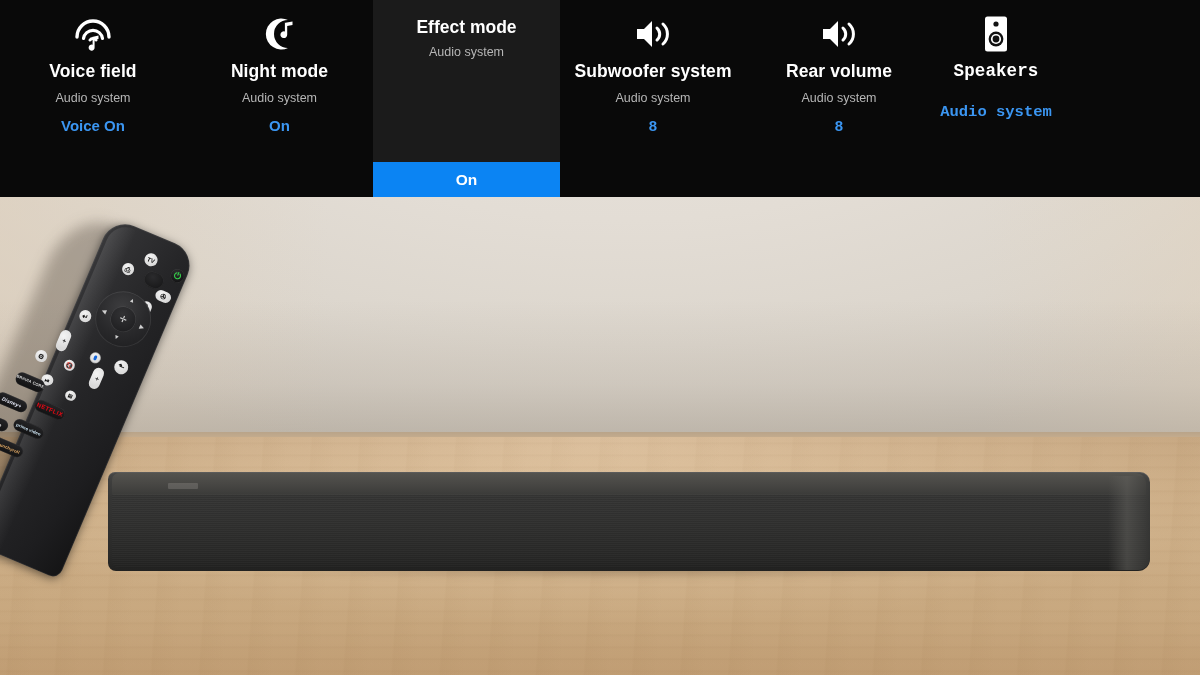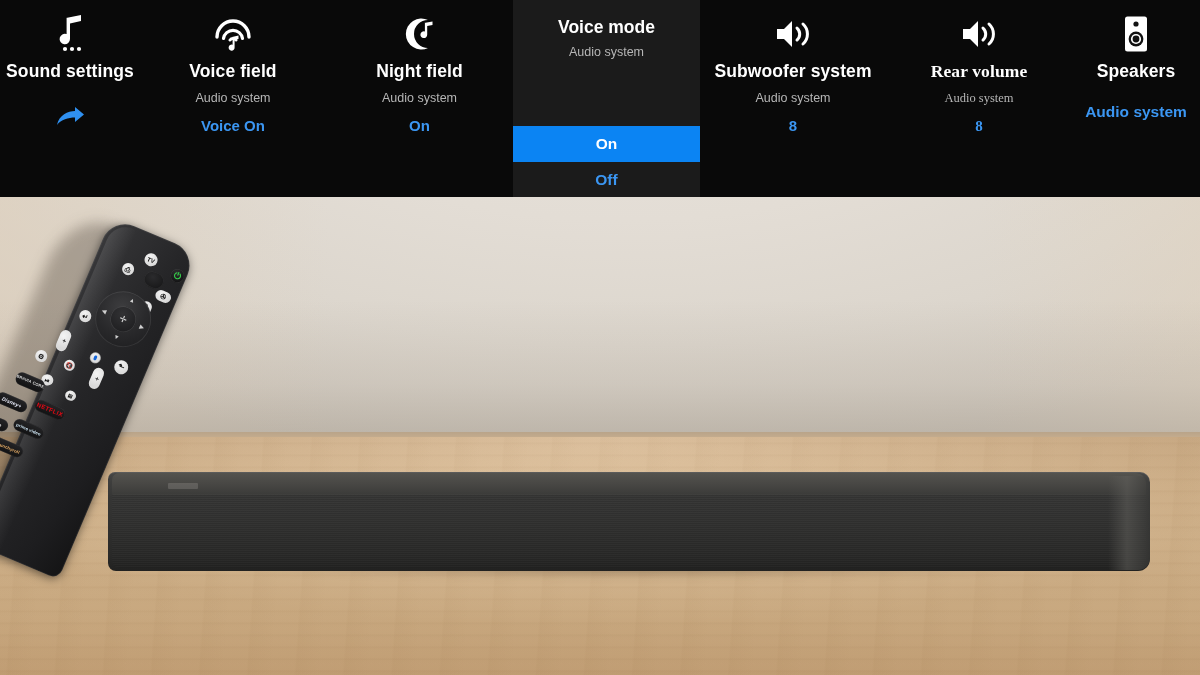--- a/index.html
+++ b/index.html
@@ -288,37 +288,20 @@
       <div class="app-btn" style="left:28px; top:247px;">
         <span class="app-cr">crunchyroll</span>
       </div>
     </div>
   </div>
 
   <div class="overlay">
     <div class="ov-bg"></div>
     <div class="ov-row">
 
-      <div class="tile" style="width:140px;">
-        <div class="ticon">
-          <svg width="34" height="40" viewBox="0 0 34 40">
-            <path d="M13 4 L28 1 L28 7 L17 9.4 L17 25 a5.2 5.2 0 1 1 -3.4 -4.9 L13.6 4z" fill="#fff"></path>
-            <circle cx="12" cy="35" r="2.1" fill="#fff"></circle>
-            <circle cx="19" cy="35" r="2.1" fill="#fff"></circle>
-            <circle cx="26" cy="35" r="2.1" fill="#fff"></circle>
-          </svg>
-        </div>
-        <div class="tname">Sound settings</div>
-        <div style="height:22px;"></div>
-        <div style="margin-top:4px;">
-          <svg width="30" height="22" viewBox="0 0 30 22">
-            <path d="M2 18 C4 8, 13 4, 20 4 L20 0 L29 7.5 L20 15 L20 10.5 C13.5 10.5, 6 12.5, 2 18 Z" fill="#2f90f0"></path>
-          </svg>
-        </div>
-      </div>
 
       <div class="tile" style="width:186px;">
         <div class="ticon">
           <svg width="40" height="38" viewBox="0 0 40 38">
             <path d="M4 22 A16 16 0 0 1 36 22" fill="none" stroke="#fff" stroke-width="3.4" stroke-linecap="round"></path>
             <path d="M10.5 23.5 A9.6 9.6 0 0 1 29.5 23.5" fill="none" stroke="#fff" stroke-width="3.2" stroke-linecap="round"></path>
             <path d="M17 25 A3.6 3.6 0 0 1 23 25" fill="none" stroke="#fff" stroke-width="3" stroke-linecap="round"></path>
             <path d="M19 22 L25.5 20.6 L25.5 24 L21.6 24.9 L21.6 32.4 a3 3 0 1 1 -2 -2.6 L19.6 22z" fill="#fff"></path>
           </svg>
         </div>
@@ -327,62 +310,61 @@
         <div class="tval">Voice On</div>
       </div>
 
       <div class="tile" style="width:187px;">
         <div class="ticon">
           <svg width="38" height="38" viewBox="0 0 38 38">
             <path d="M27 5 A15.5 15.5 0 1 0 27 33 A13 13 0 0 1 27 5 Z" fill="#fff"></path>
             <path d="M23 8 L31.5 6.4 L31.5 10 L26.2 11.1 L26.2 19.6 a3.4 3.4 0 1 1 -2.3 -3.1 L23.9 8z" fill="#fff"></path>
           </svg>
         </div>
-        <div class="tname">Night field</div>
+        <div class="tname">Night mode</div>
         <div class="tsub">Audio system</div>
         <div class="tval">On</div>
       </div>
 
       <div class="tile focused" style="width:187px; padding-top:0;">
         <div class="vm-head" style="width:100%;">
-          <div class="vm-title" style="margin-top:10px;">Voice mode</div>
+          <div class="vm-title" style="margin-top:10px;">Effect mode</div>
           <div class="vm-sub">Audio system</div>
         </div>
         <div class="vm-spacer" style="height:46px;"></div>
         <div class="vm-opt sel">On</div>
-        <div class="vm-opt unsel">Off</div>
       </div>
 
       <div class="tile" style="width:186px;">
         <div class="ticon">
           <svg width="40" height="34" viewBox="0 0 40 34">
             <path d="M4 12 L11 12 L19 4 L19 30 L11 22 L4 22 Z" fill="#fff"></path>
             <path d="M24 11 A8 8 0 0 1 24 23" fill="none" stroke="#fff" stroke-width="3" stroke-linecap="round"></path>
             <path d="M30 7 A13.5 13.5 0 0 1 30 27" fill="none" stroke="#fff" stroke-width="3" stroke-linecap="round"></path>
           </svg>
         </div>
         <div class="tname">Subwoofer system</div>
         <div class="tsub">Audio system</div>
         <div class="tval">8</div>
       </div>
 
-      <div class="tile" style="width:186px;font-family:Liberation Serif, serif;">
+      <div class="tile" style="width:186px;">
         <div class="ticon">
           <svg width="40" height="34" viewBox="0 0 40 34">
             <path d="M4 12 L11 12 L19 4 L19 30 L11 22 L4 22 Z" fill="#fff"></path>
             <path d="M24 11 A8 8 0 0 1 24 23" fill="none" stroke="#fff" stroke-width="3" stroke-linecap="round"></path>
             <path d="M30 7 A13.5 13.5 0 0 1 30 27" fill="none" stroke="#fff" stroke-width="3" stroke-linecap="round"></path>
           </svg>
         </div>
         <div class="tname">Rear volume</div>
         <div class="tsub">Audio system</div>
         <div class="tval">8</div>
       </div>
 
-      <div class="tile" style="width:128px;">
+      <div class="tile" style="width:128px;font-family:Liberation Mono, monospace;">
         <div class="ticon">
           <svg width="28" height="38" viewBox="0 0 28 38">
             <rect x="3" y="1.5" width="22" height="35" rx="2.5" fill="#fff"></rect>
             <circle cx="14" cy="9" r="2.6" fill="#111"></circle>
             <circle cx="14" cy="24" r="7.4" fill="#111"></circle>
             <circle cx="14" cy="24" r="5.1" fill="#fff"></circle>
             <circle cx="14" cy="24" r="3.4" fill="#111"></circle>
           </svg>
         </div>
         <div class="tname">Speakers</div>

